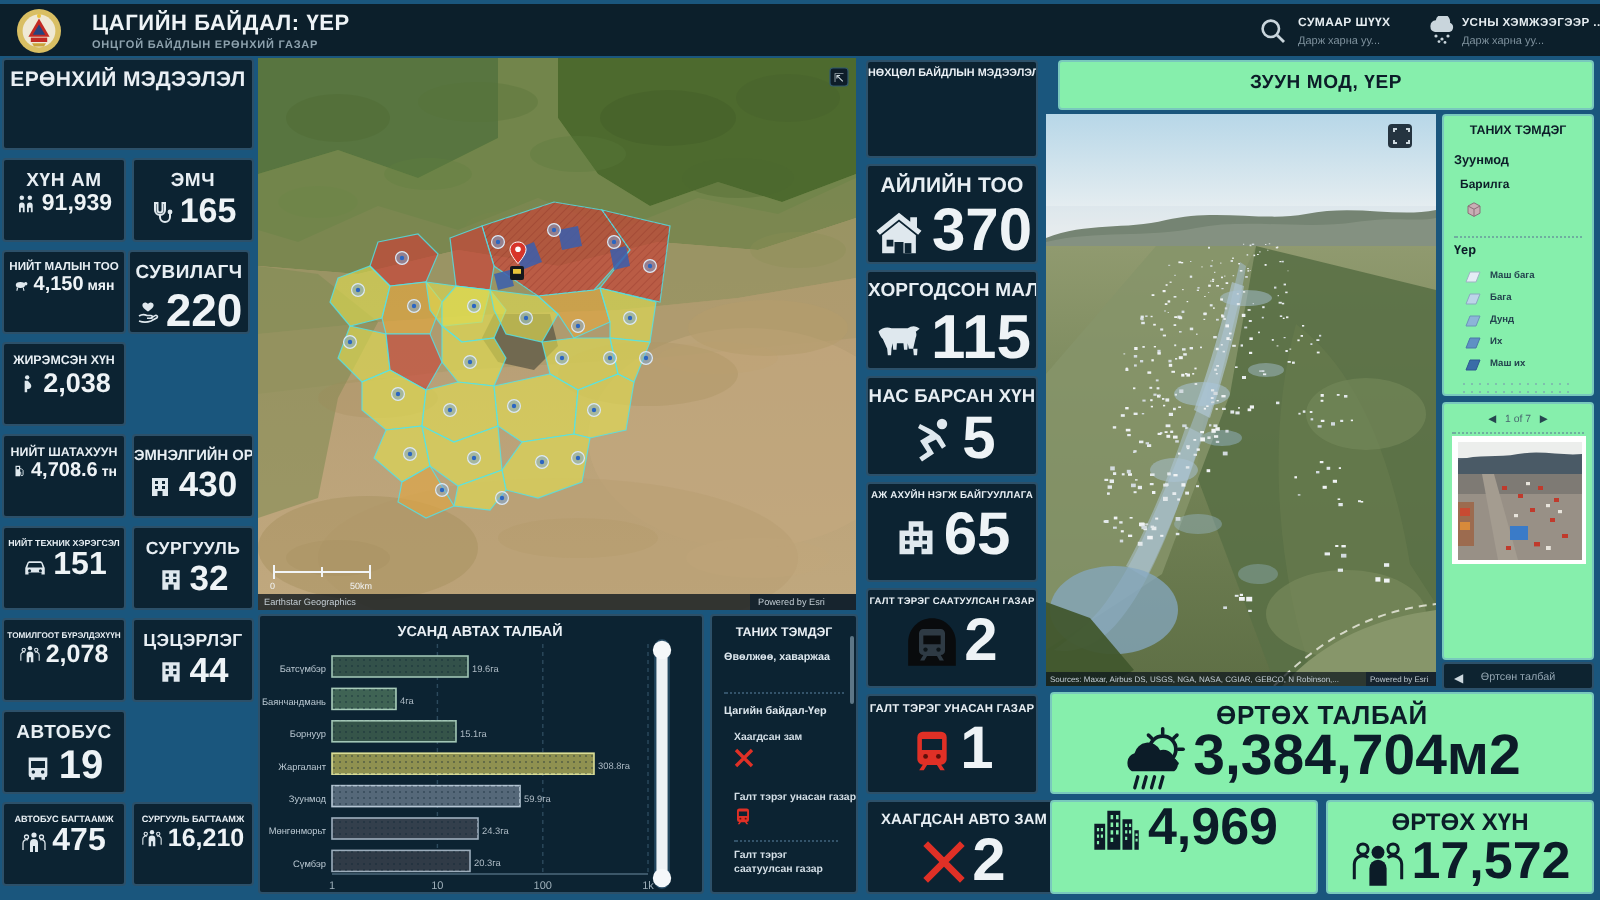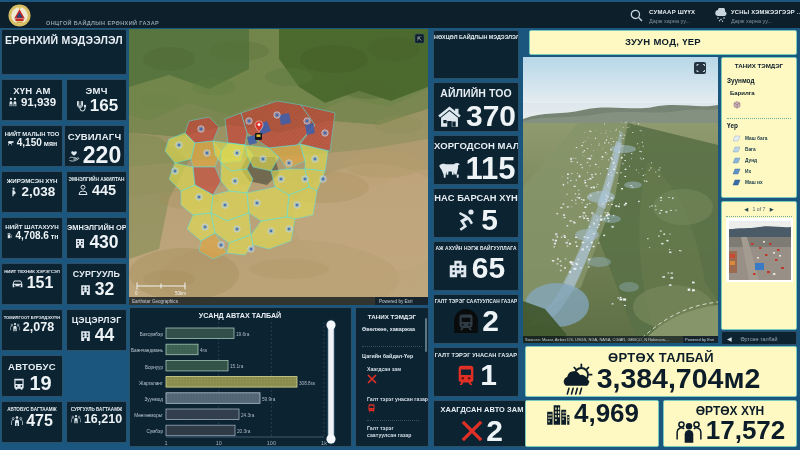--- a/index.html
+++ b/index.html
@@ -1,38 +1,39 @@
 <!DOCTYPE html>
 <html><head><meta charset="utf-8"><style>
 html,body{margin:0;padding:0;background:#10303f;}
 #page{position:relative;width:800px;height:450px;background:#1a567d;overflow:hidden;
  font-family:"Liberation Sans",sans-serif;}
 .card{position:absolute;background:#0c2332;border:1px solid #2c5069;border-radius:2px;
  box-sizing:border-box;color:#fff;overflow:hidden;}
 .ct{text-align:center;color:#e7eef3;font-weight:bold;margin-top:5px;white-space:nowrap;}
 .cv{display:flex;align-items:center;justify-content:center;gap:3px;color:#eef3f6;font-weight:bold;white-space:nowrap;}
 .ic{fill:#dfe8ee;flex:none;}
-.mint{position:absolute;background:#fef9c3;border:1px solid #79c9bd;border-radius:2px;box-sizing:border-box;color:#0c1c28;}
+.mint{position:absolute;background:#86efac;border:1px solid #79c9bd;border-radius:2px;box-sizing:border-box;color:#0c1c28;}
 .mt{text-align:center;font-weight:bold;}
 .mv{display:flex;align-items:center;justify-content:center;font-weight:bold;}
 .li{position:absolute;left:10px;display:flex;align-items:center;gap:4px;font-size:4.6px;color:#2c4350;}
 
 </style></head><body>
 <div id="page">
 
 <div style="position:absolute;left:0;top:2px;width:800px;height:26px;background:#0c1f2b;"></div>
 <svg style="position:absolute;left:8px;top:4px" width="23" height="23" viewBox="0 0 23 23">
  <circle cx="11.5" cy="11.5" r="11" fill="#d9bf63"></circle>
  <circle cx="11.5" cy="11.5" r="8.2" fill="#efe9d4"></circle>
  <path d="M11.5 5.2 L16.8 14.4 L6.2 14.4 Z" fill="#c22a23"></path>
  <path d="M11.5 8.2 L14.6 13.4 L8.4 13.4 Z" fill="#27447e"></path>
  <rect x="7.4" y="14.8" width="8.2" height="2.2" fill="#c22a23"></rect>
  <path d="M8,17.6 h7 l-1,1.6 h-5 Z" fill="#caa43c"></path>
  <circle cx="11.5" cy="4" r="1" fill="#e8c23a"></circle>
 </svg>
+<div style="position:absolute;left:46px;top:6px;color:#eef3f6;font-size:11px;font-weight:bold;letter-spacing:.3px;white-space:nowrap">ЦАГИЙН БАЙДАЛ: ҮЕР</div>
 <div style="position:absolute;left:46px;top:20px;color:#8da1ad;font-size:5.5px;font-weight:bold;letter-spacing:.4px;white-space:nowrap">ОНЦГОЙ БАЙДЛЫН ЕРӨНХИЙ ГАЗАР</div>
 <svg style="position:absolute;left:630px;top:9px" width="13" height="13" viewBox="0 0 13 13">
  <circle cx="5.4" cy="5.4" r="4.1" fill="none" stroke="#c9d5dc" stroke-width="1.3"></circle>
  <line x1="8.6" y1="8.6" x2="12" y2="12" stroke="#c9d5dc" stroke-width="1.4"></line>
 </svg>
 <div style="position:absolute;left:649px;top:9px;color:#e6edf1;font-size:6px;font-weight:bold;letter-spacing:.2px;white-space:nowrap">СУМААР ШҮҮХ</div>
 <div style="position:absolute;left:649px;top:17.5px;color:#7e919d;font-size:5.5px;white-space:nowrap">Дарж харна уу...</div>
 <svg style="position:absolute;left:714px;top:8px" width="14" height="14" viewBox="0 0 14 14">
  <path d="M3.5 8 a3 3 0 0 1 .4-5.9 A3.6 3.6 0 0 1 11 3.4 a2.4 2.4 0 0 1 -.4 4.6 Z" fill="#c9d5dc"></path>
  <g fill="#c9d5dc">
@@ -88,29 +89,20 @@
         <span>220</span>
       </div>
     </div>
 <div class="card" style="left:1px;top:171px;width:62px;height:42px">
       <div class="ct" style="font-size:6.2px;letter-spacing:0px">ЖИРЭМСЭН ХҮН</div>
       <div class="cv" style="font-size:13.5px">
         <svg class="ic" style="width:10px;height:10px" viewBox="0 0 24 24">
           <use href="#preg"></use>
         </svg>
         <span>2,038</span>
-      </div>
-    </div>
-<div class="card" style="left:66px;top:171px;width:61px;height:42px">
-      <div class="ct" style="font-size:4.8px;letter-spacing:0px">ЭМНЭЛГИЙН АЖИЛТАН</div>
-      <div class="cv" style="font-size:14.5px">
-        <svg class="ic" style="width:12px;height:12px" viewBox="0 0 24 24">
-          <use href="#pers"></use>
-        </svg>
-        <span>445</span>
       </div>
     </div>
 <div class="card" style="left:1px;top:217px;width:62px;height:42px">
       <div class="ct" style="font-size:6.2px;letter-spacing:0px">НИЙТ ШАТАХУУН</div>
       <div class="cv" style="font-size:10px">
         <svg class="ic" style="width:7px;height:7px" viewBox="0 0 24 24">
           <use href="#fuel"></use>
         </svg>
         <span>4,708.6<span style="font-size:7.0px">&nbsp;тн</span></span>
       </div>

